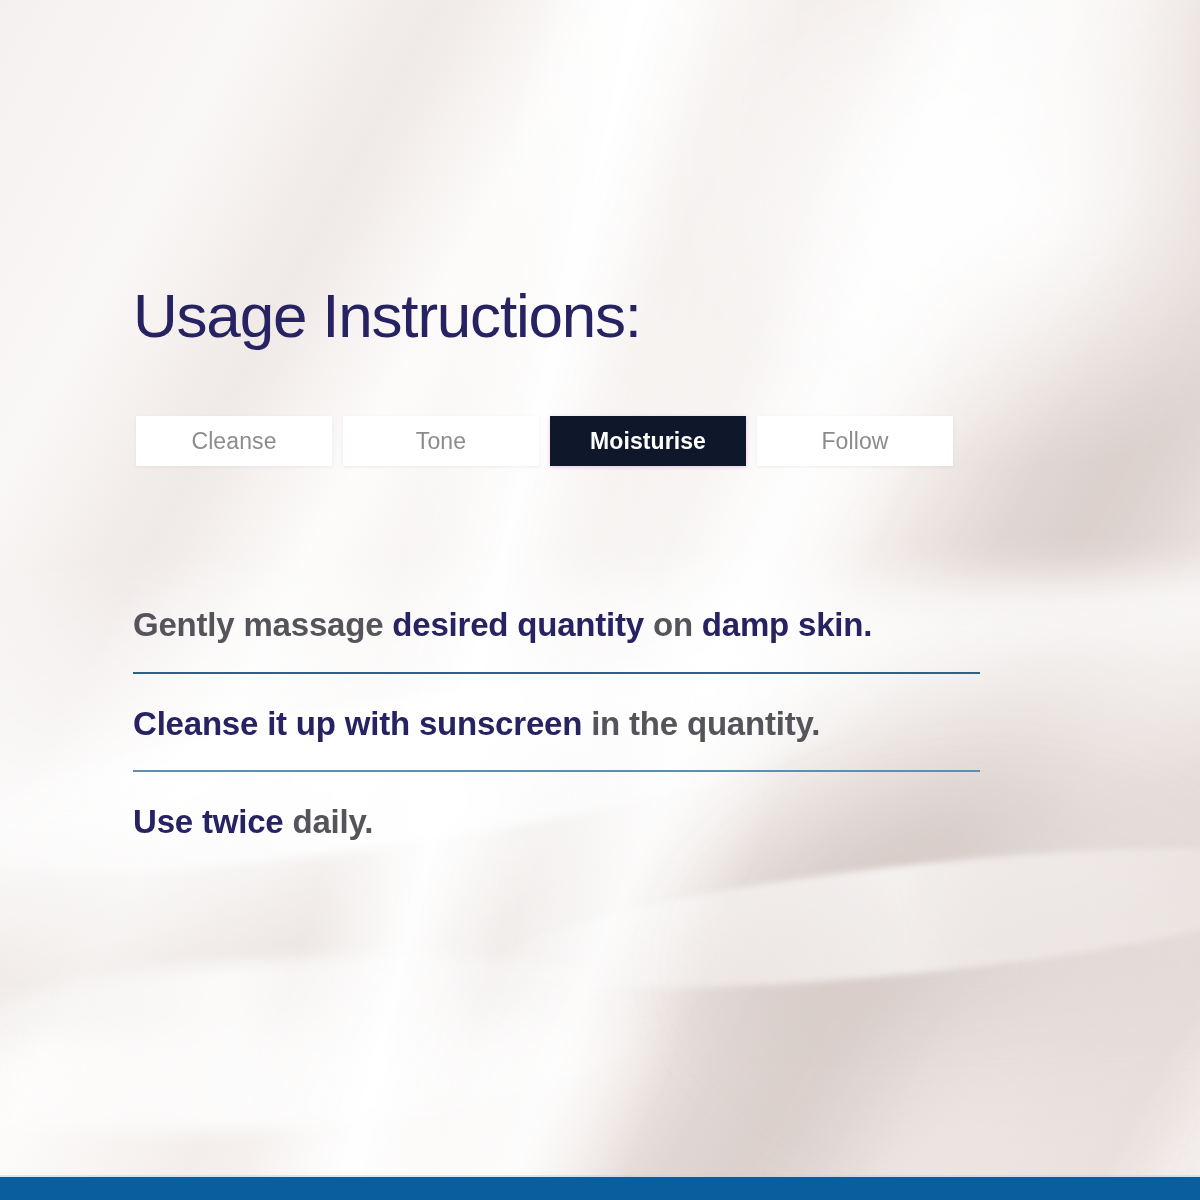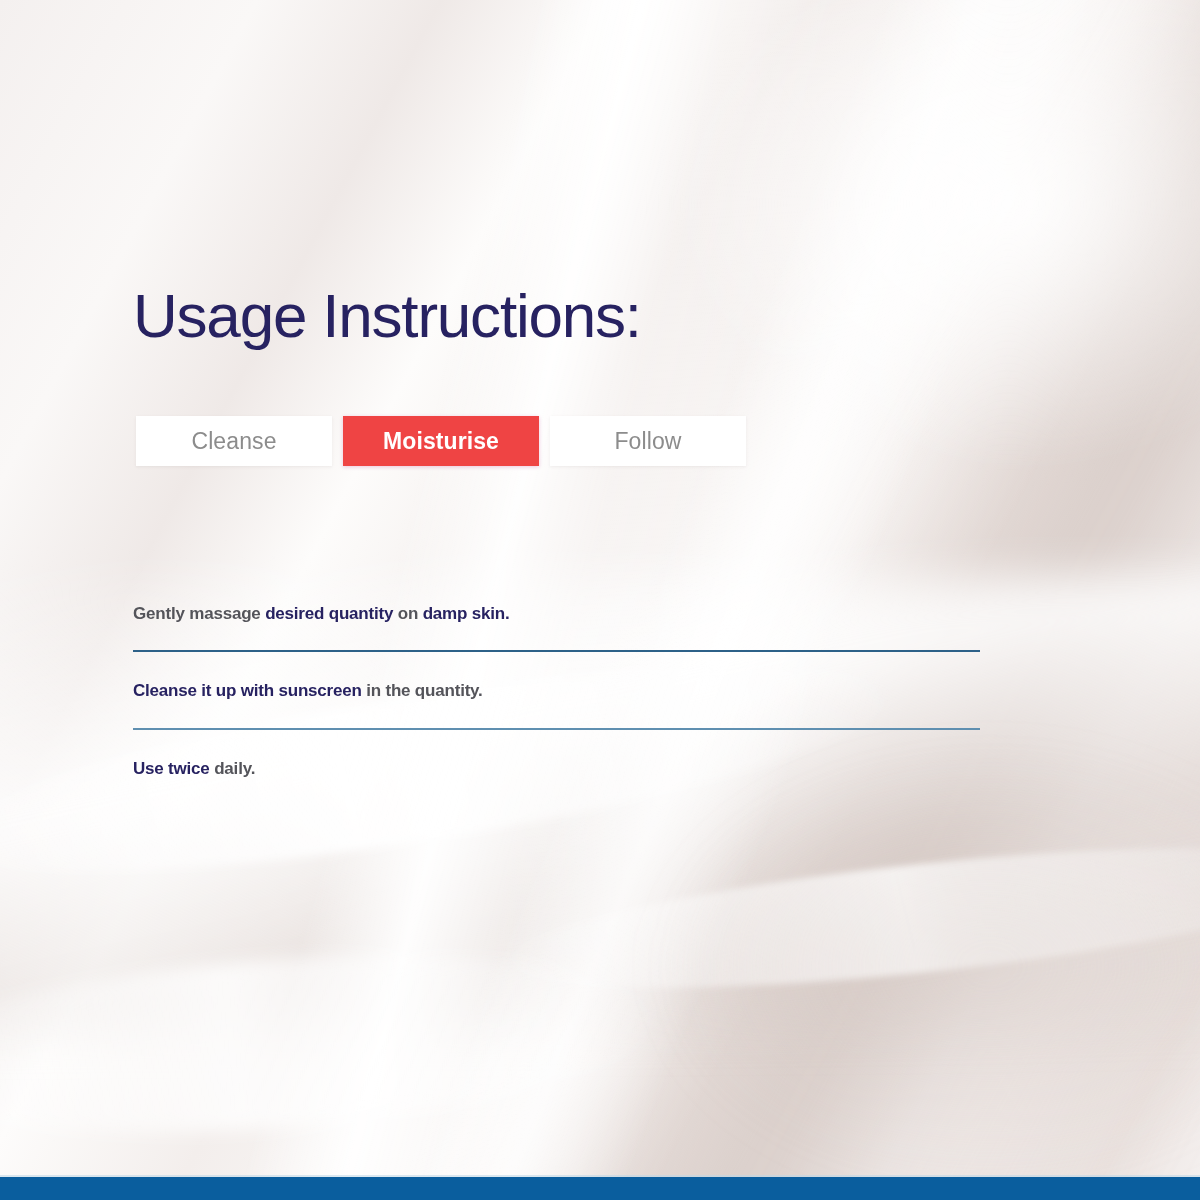--- a/index.html
+++ b/index.html
@@ -155,37 +155,37 @@
     color:#8c8c8c;
     font-size:23px;
     font-weight:400;
     letter-spacing:.1px;
     box-shadow:0 1px 3px rgba(120,110,108,.10);
     cursor:pointer;
     user-select:none;
   }
 
   .tab.active {
-    background:#ef4444;
+    background:#0f172a;
     color:#ffffff;
     font-weight:700;
     box-shadow:0 1px 4px rgba(180,20,120,.22);
   }
 
   
   #instructions {
     position:absolute;
     left:133px; top:603px;
     width:847px;
   }
 
   .instruction-row { position:relative; }
 
   .instruction-line {
-    font-size:17px;
+    font-size:33px;
     font-weight:700;
     letter-spacing:-.2px;
     line-height:1.32;
     white-space:nowrap;
   }
 
   .seg-muted  { color:#54545a; }
   .seg-accent { color:#272261; }
 
   .rule {
@@ -225,20 +225,21 @@
   <div class="bg-swirl-3"></div>
   <div class="bg-haze-tr"></div>
   <div class="bg-haze-br"></div>
 
   <div class="content">
 
     <h1 id="page-title">Usage Instructions:</h1>
 
     <div id="step-tabs">
         <div class="tab">Cleanse</div>
+        <div class="tab">Tone</div>
         <div class="tab active">Moisturise</div>
         <div class="tab">Follow</div>
       </div>
 
     <div id="instructions">
         <div class="instruction-row">
           <div class="instruction-line"><span class="seg-muted">Gently massage </span><span class="seg-accent">desired quantity</span><span class="seg-muted"> on </span><span class="seg-accent">damp skin.</span></div>
         </div>
         <div class="rule"></div>
         <div class="instruction-row">

